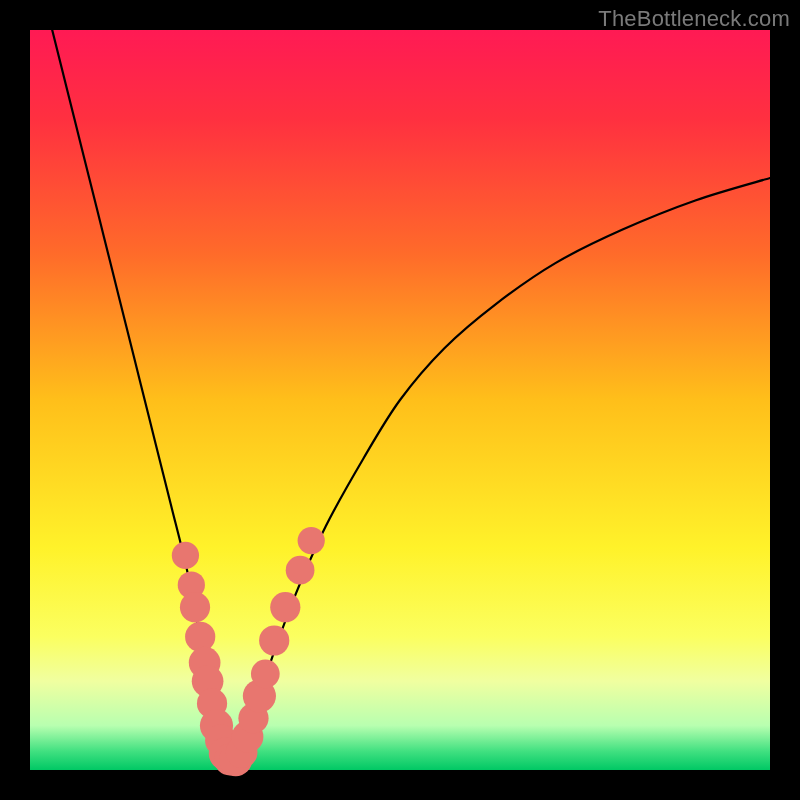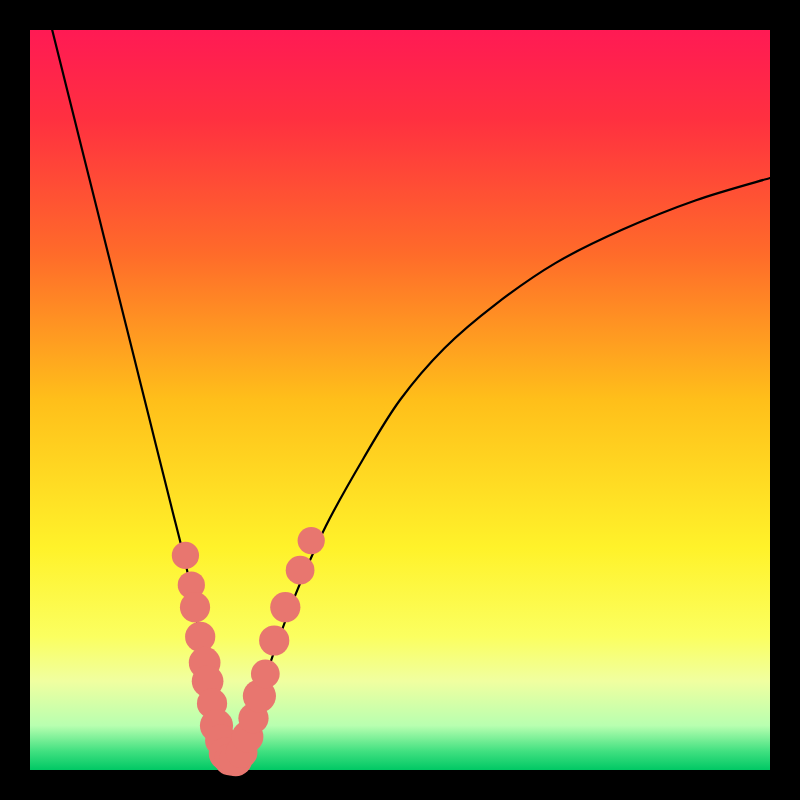--- a/index.html
+++ b/index.html
@@ -31,20 +31,21 @@
   svg {
     position: absolute;
     left: 0;
     top: 0;
   }
 </style>
 </head>
 <body>
 
 <div class="frame">
+  <div class="watermark">TheBottleneck.com</div>
   <svg id="chart-svg" width="800" height="800" viewBox="0 0 800 800">
     <defs>
       <linearGradient id="bg-grad" x1="0" y1="0" x2="0" y2="1">
           <stop offset="0%" stop-color="#ff1a54"></stop>
           <stop offset="12%" stop-color="#ff3040"></stop>
           <stop offset="30%" stop-color="#ff6a2a"></stop>
           <stop offset="50%" stop-color="#ffbf1a"></stop>
           <stop offset="70%" stop-color="#fff22a"></stop>
           <stop offset="82%" stop-color="#fbff60"></stop>
           <stop offset="88%" stop-color="#f0ffa0"></stop>

